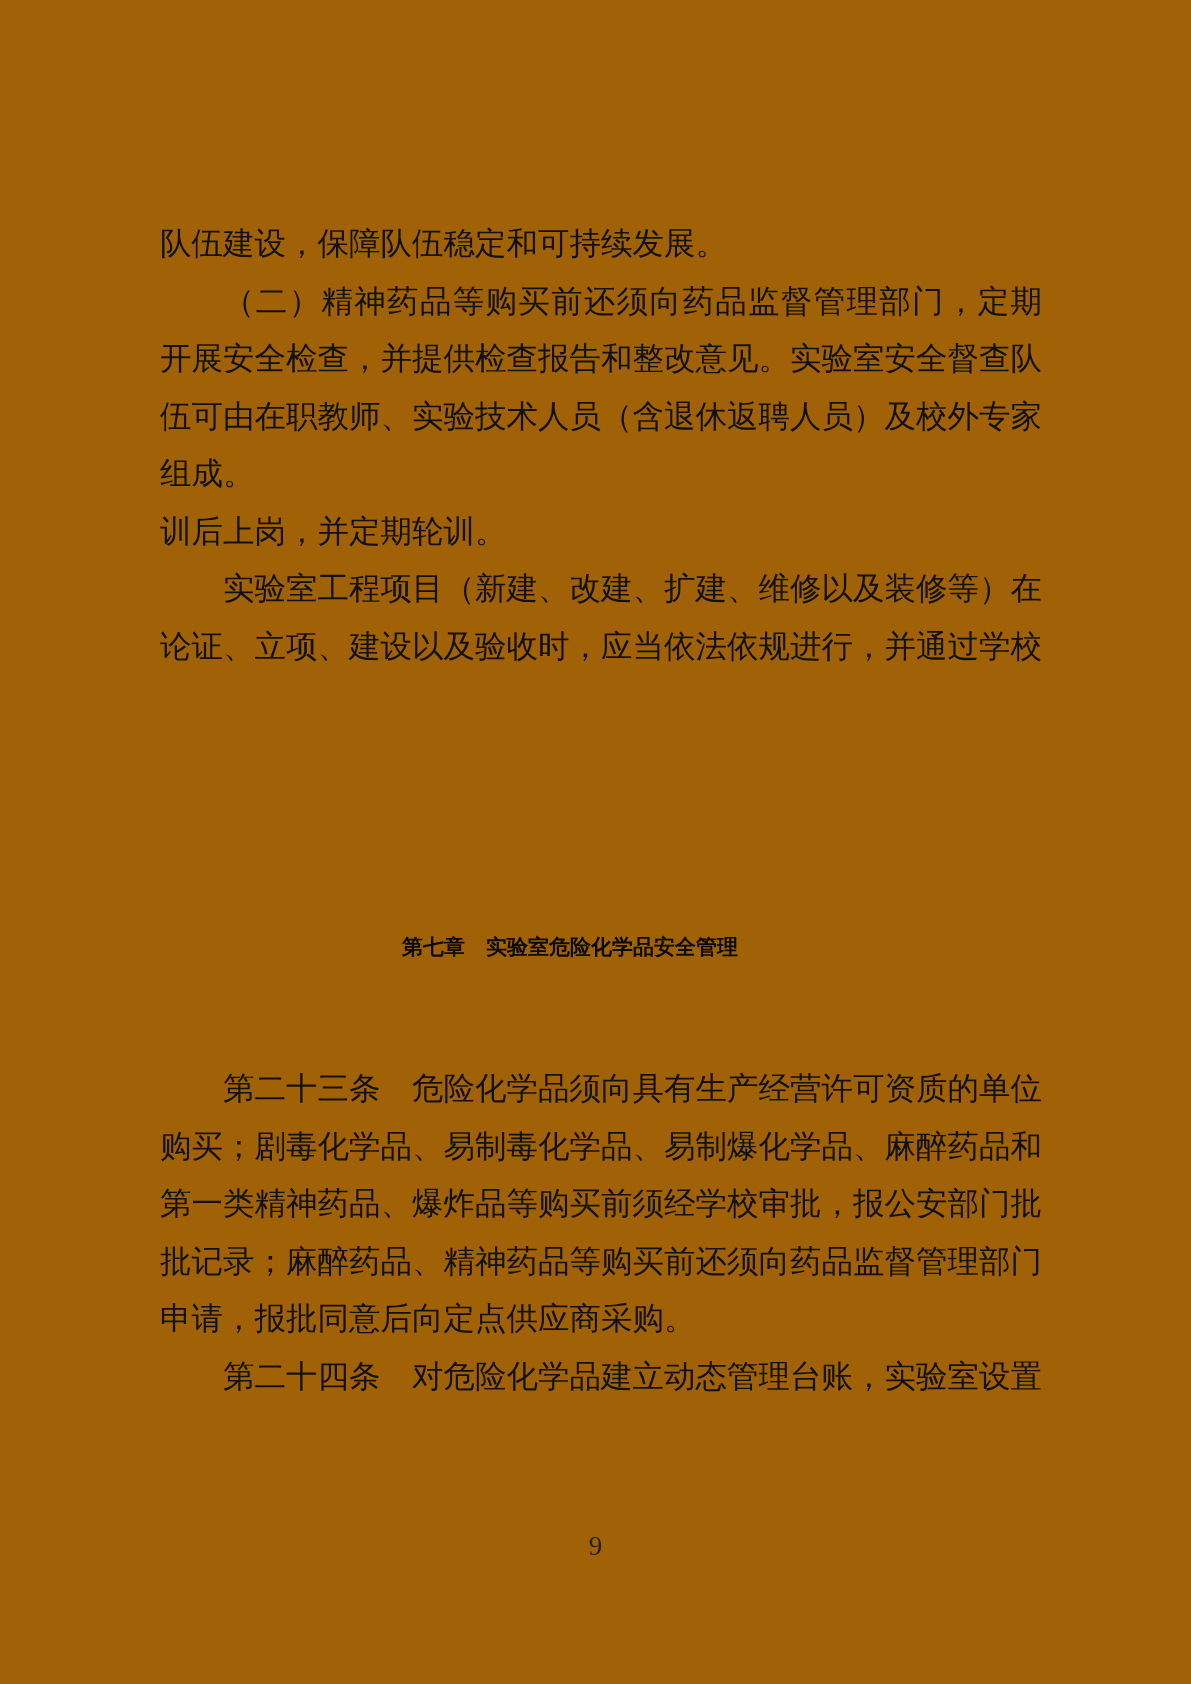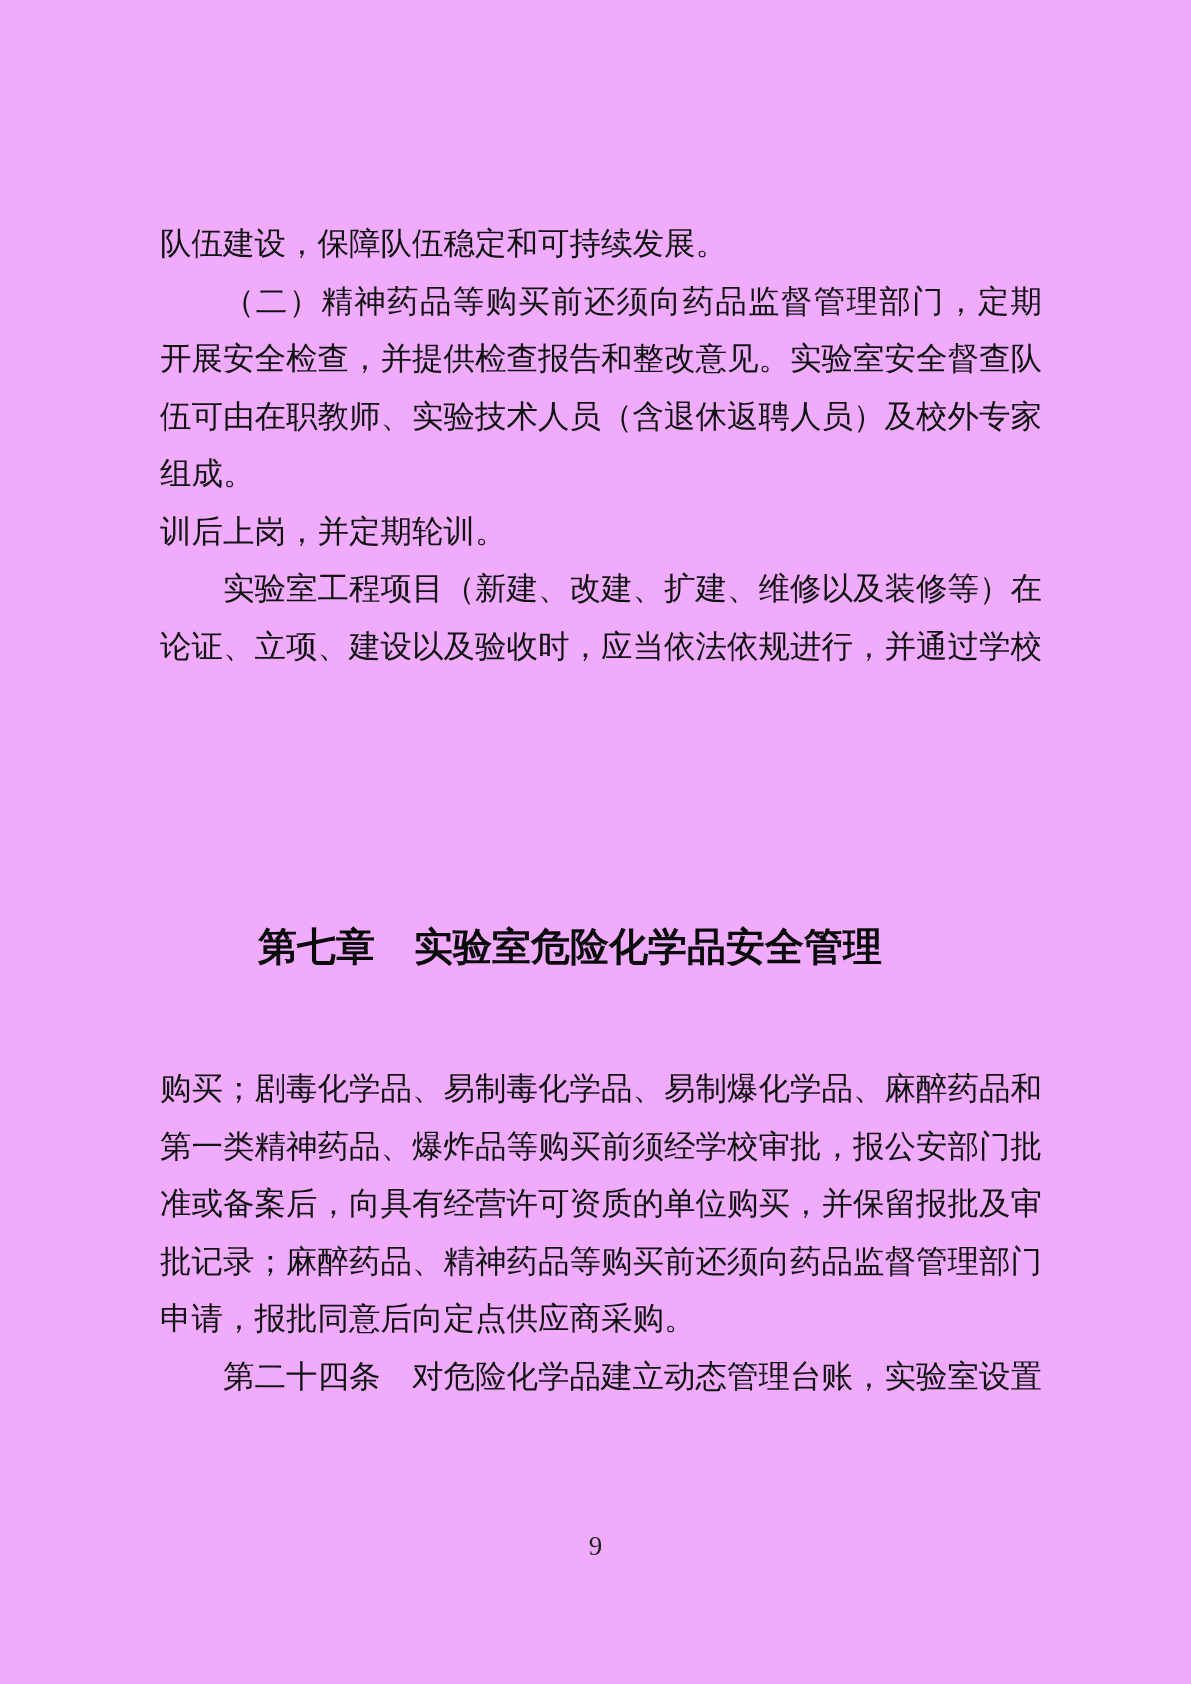--- a/index.html
+++ b/index.html
@@ -5,21 +5,21 @@
   html, body {
     margin: 0;
     padding: 0;
     background: #9b9b9b;
   }
   .page {
     position: relative;
     width: 1191px;
     height: 1684px;
     margin: 0 auto;
-    background: #f0abfc;
+    background: #a16207;
     overflow: hidden;
     color: #111111;
     font-family: "Liberation Serif", "DejaVu Serif", serif;
   }
   .textblock {
     position: absolute;
     left: 160px;
     width: 882px;
     font-size: 31.5px;
     letter-spacing: 0;
@@ -43,21 +43,21 @@
   .chapter {
     position: absolute;
     top: 922px;
     left: 160px;
     width: 882px;
     box-sizing: border-box;
     padding-right: 62px;
     text-align: center;
     font-family: "Liberation Sans", "DejaVu Sans", sans-serif;
     font-weight: bold;
-    font-size: 39px;
+    font-size: 21px;
     line-height: 50px;
     color: #0a0a0a;
   }
   .pagenum {
     position: absolute;
     top: 1530px;
     left: 0;
     width: 100%;
     text-align: center;
     font-size: 27px;
@@ -77,23 +77,23 @@
       <div class="line fill">伍可由在职教师、实验技术人员（含退休返聘人员）及校外专家</div>
       <div class="line">组成。</div>
       <div class="line">训后上岗，并定期轮训。</div>
       <div class="line indent fill">实验室工程项目（新建、改建、扩建、维修以及装修等）在</div>
       <div class="line fill">论证、立项、建设以及验收时，应当依法依规进行，并通过学校</div>
     </div>
 
   <div class="chapter">第七章　实验室危险化学品安全管理</div>
 
   <div class="textblock block2">
+      <div class="line indent fill">第二十三条　危险化学品须向具有生产经营许可资质的单位</div>
       <div class="line fill">购买；剧毒化学品、易制毒化学品、易制爆化学品、麻醉药品和</div>
       <div class="line fill">第一类精神药品、爆炸品等购买前须经学校审批，报公安部门批</div>
-      <div class="line fill">准或备案后，向具有经营许可资质的单位购买，并保留报批及审</div>
       <div class="line fill">批记录；麻醉药品、精神药品等购买前还须向药品监督管理部门</div>
       <div class="line">申请，报批同意后向定点供应商采购。</div>
       <div class="line indent fill">第二十四条　对危险化学品建立动态管理台账，实验室设置</div>
     </div>
 
   <div class="pagenum">9</div>
 
 </div>
 
 </body></html>

